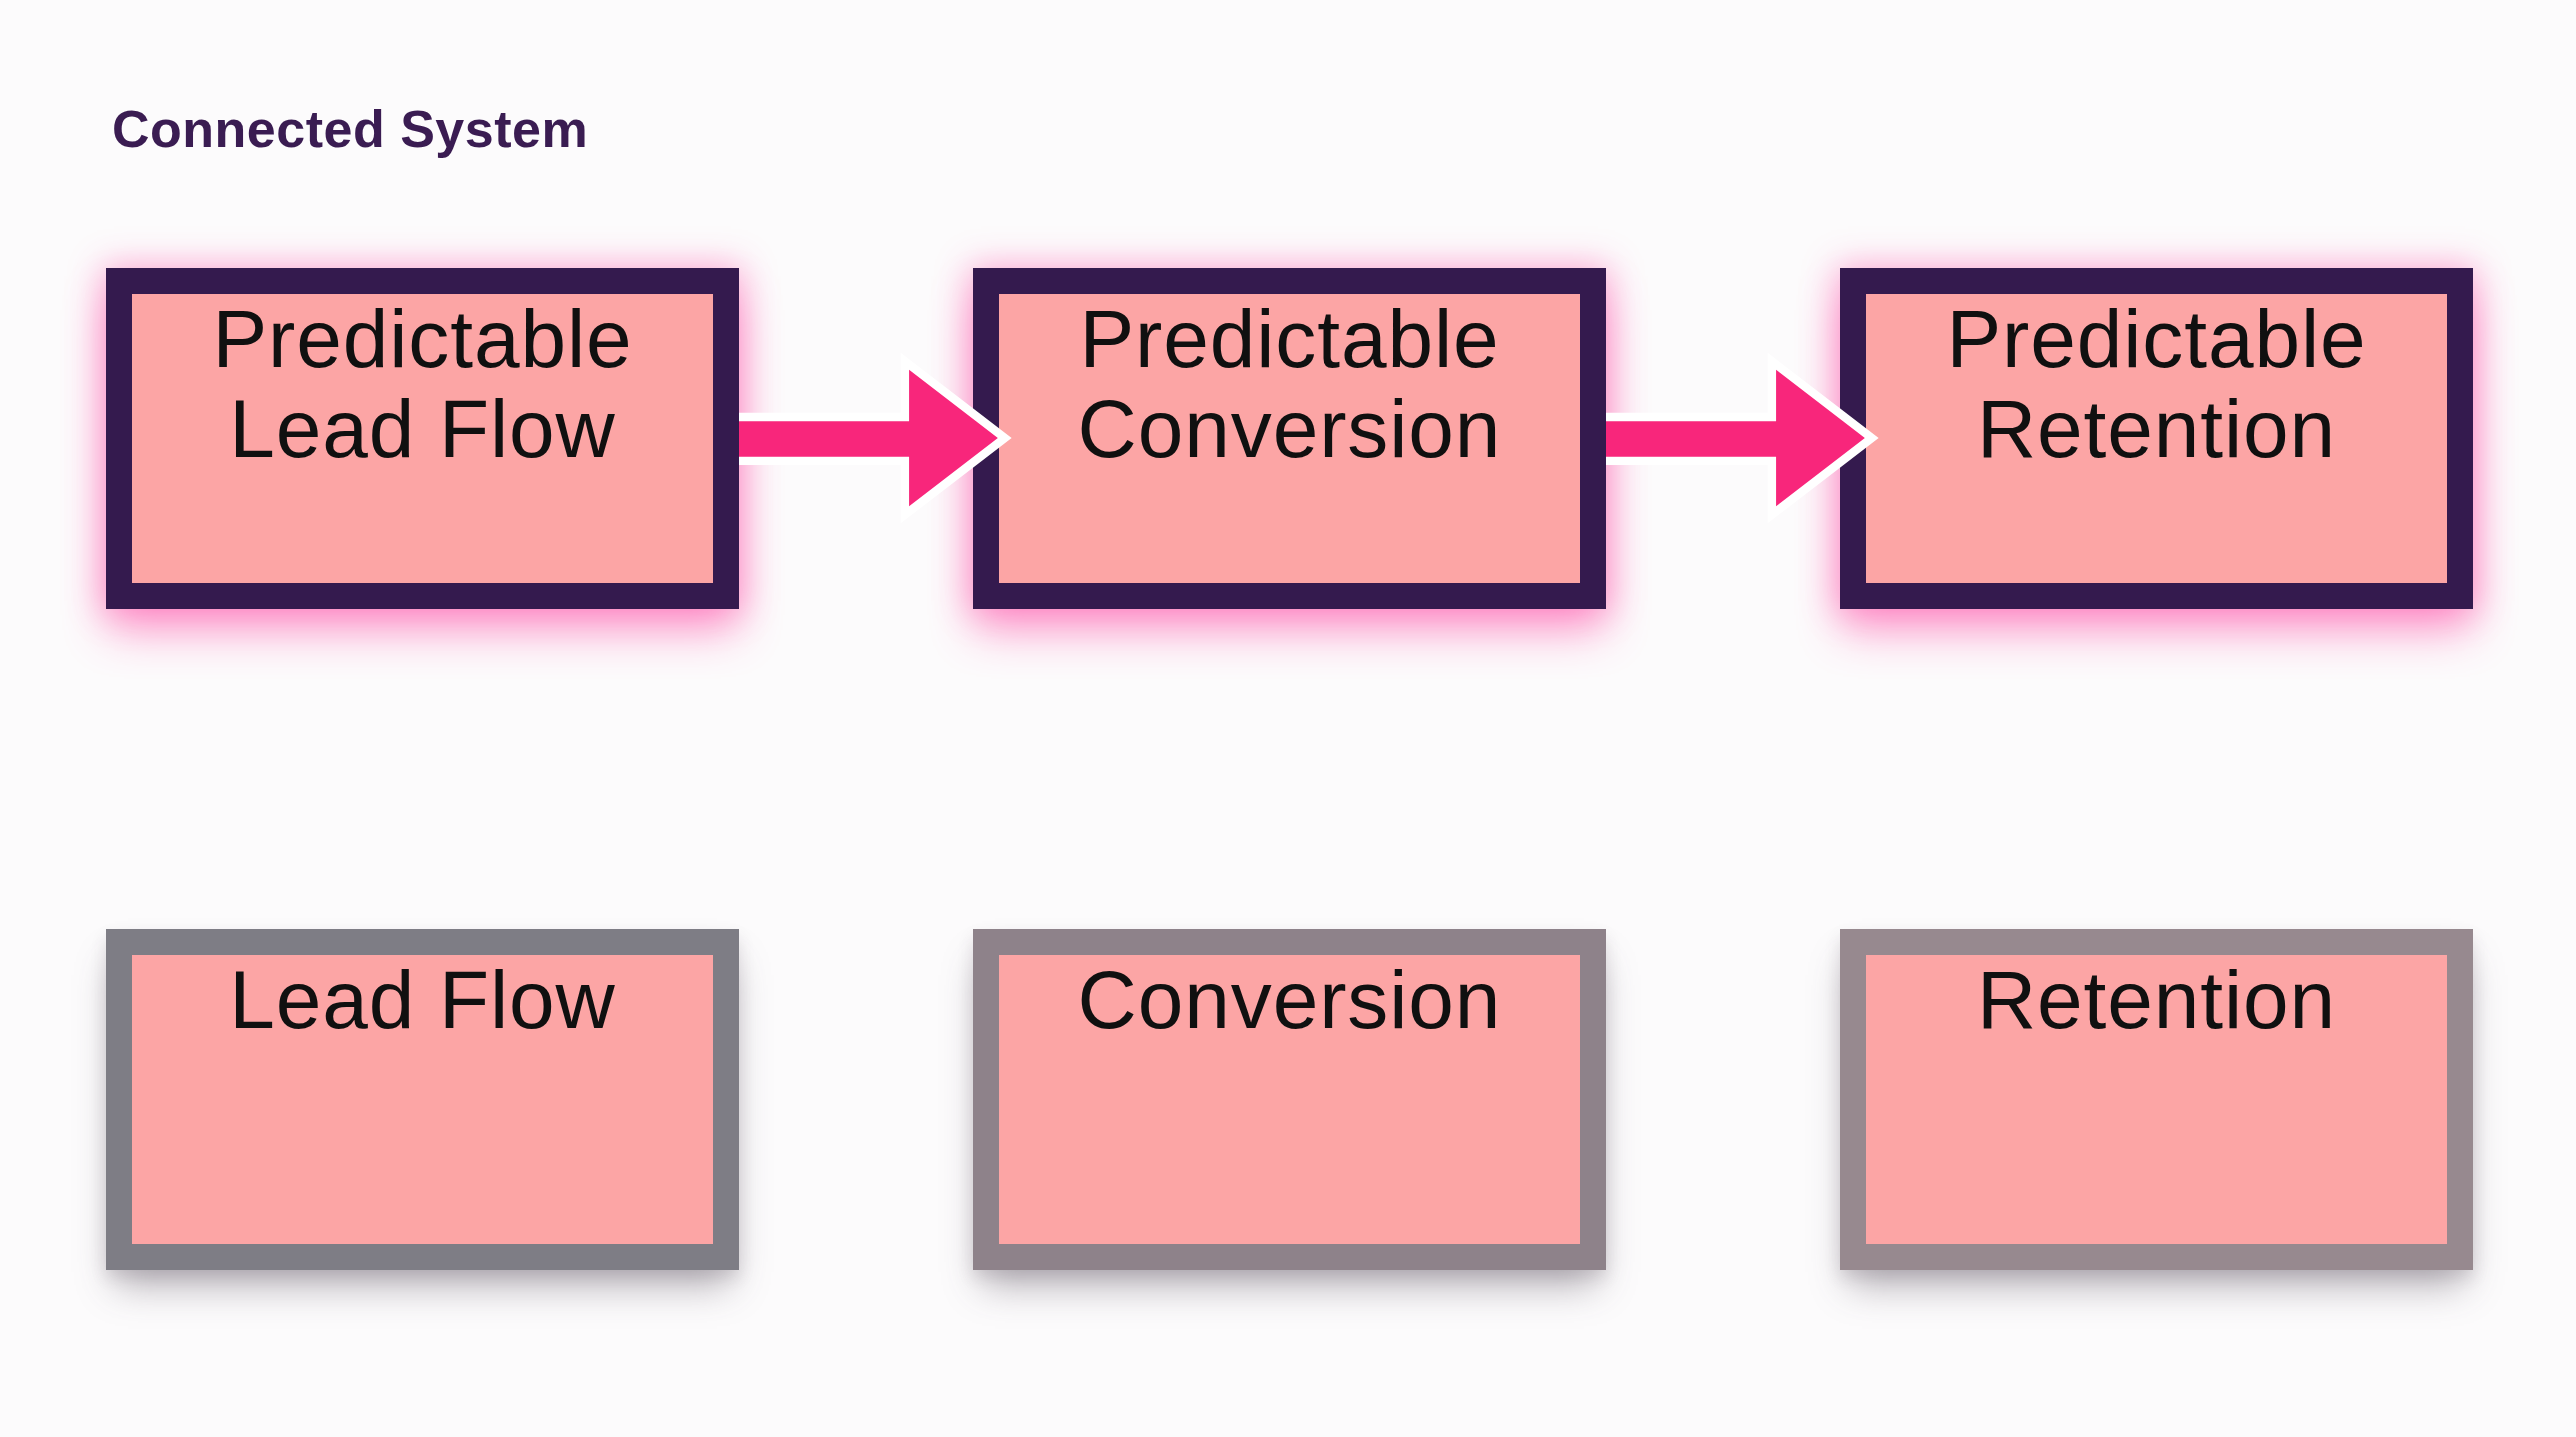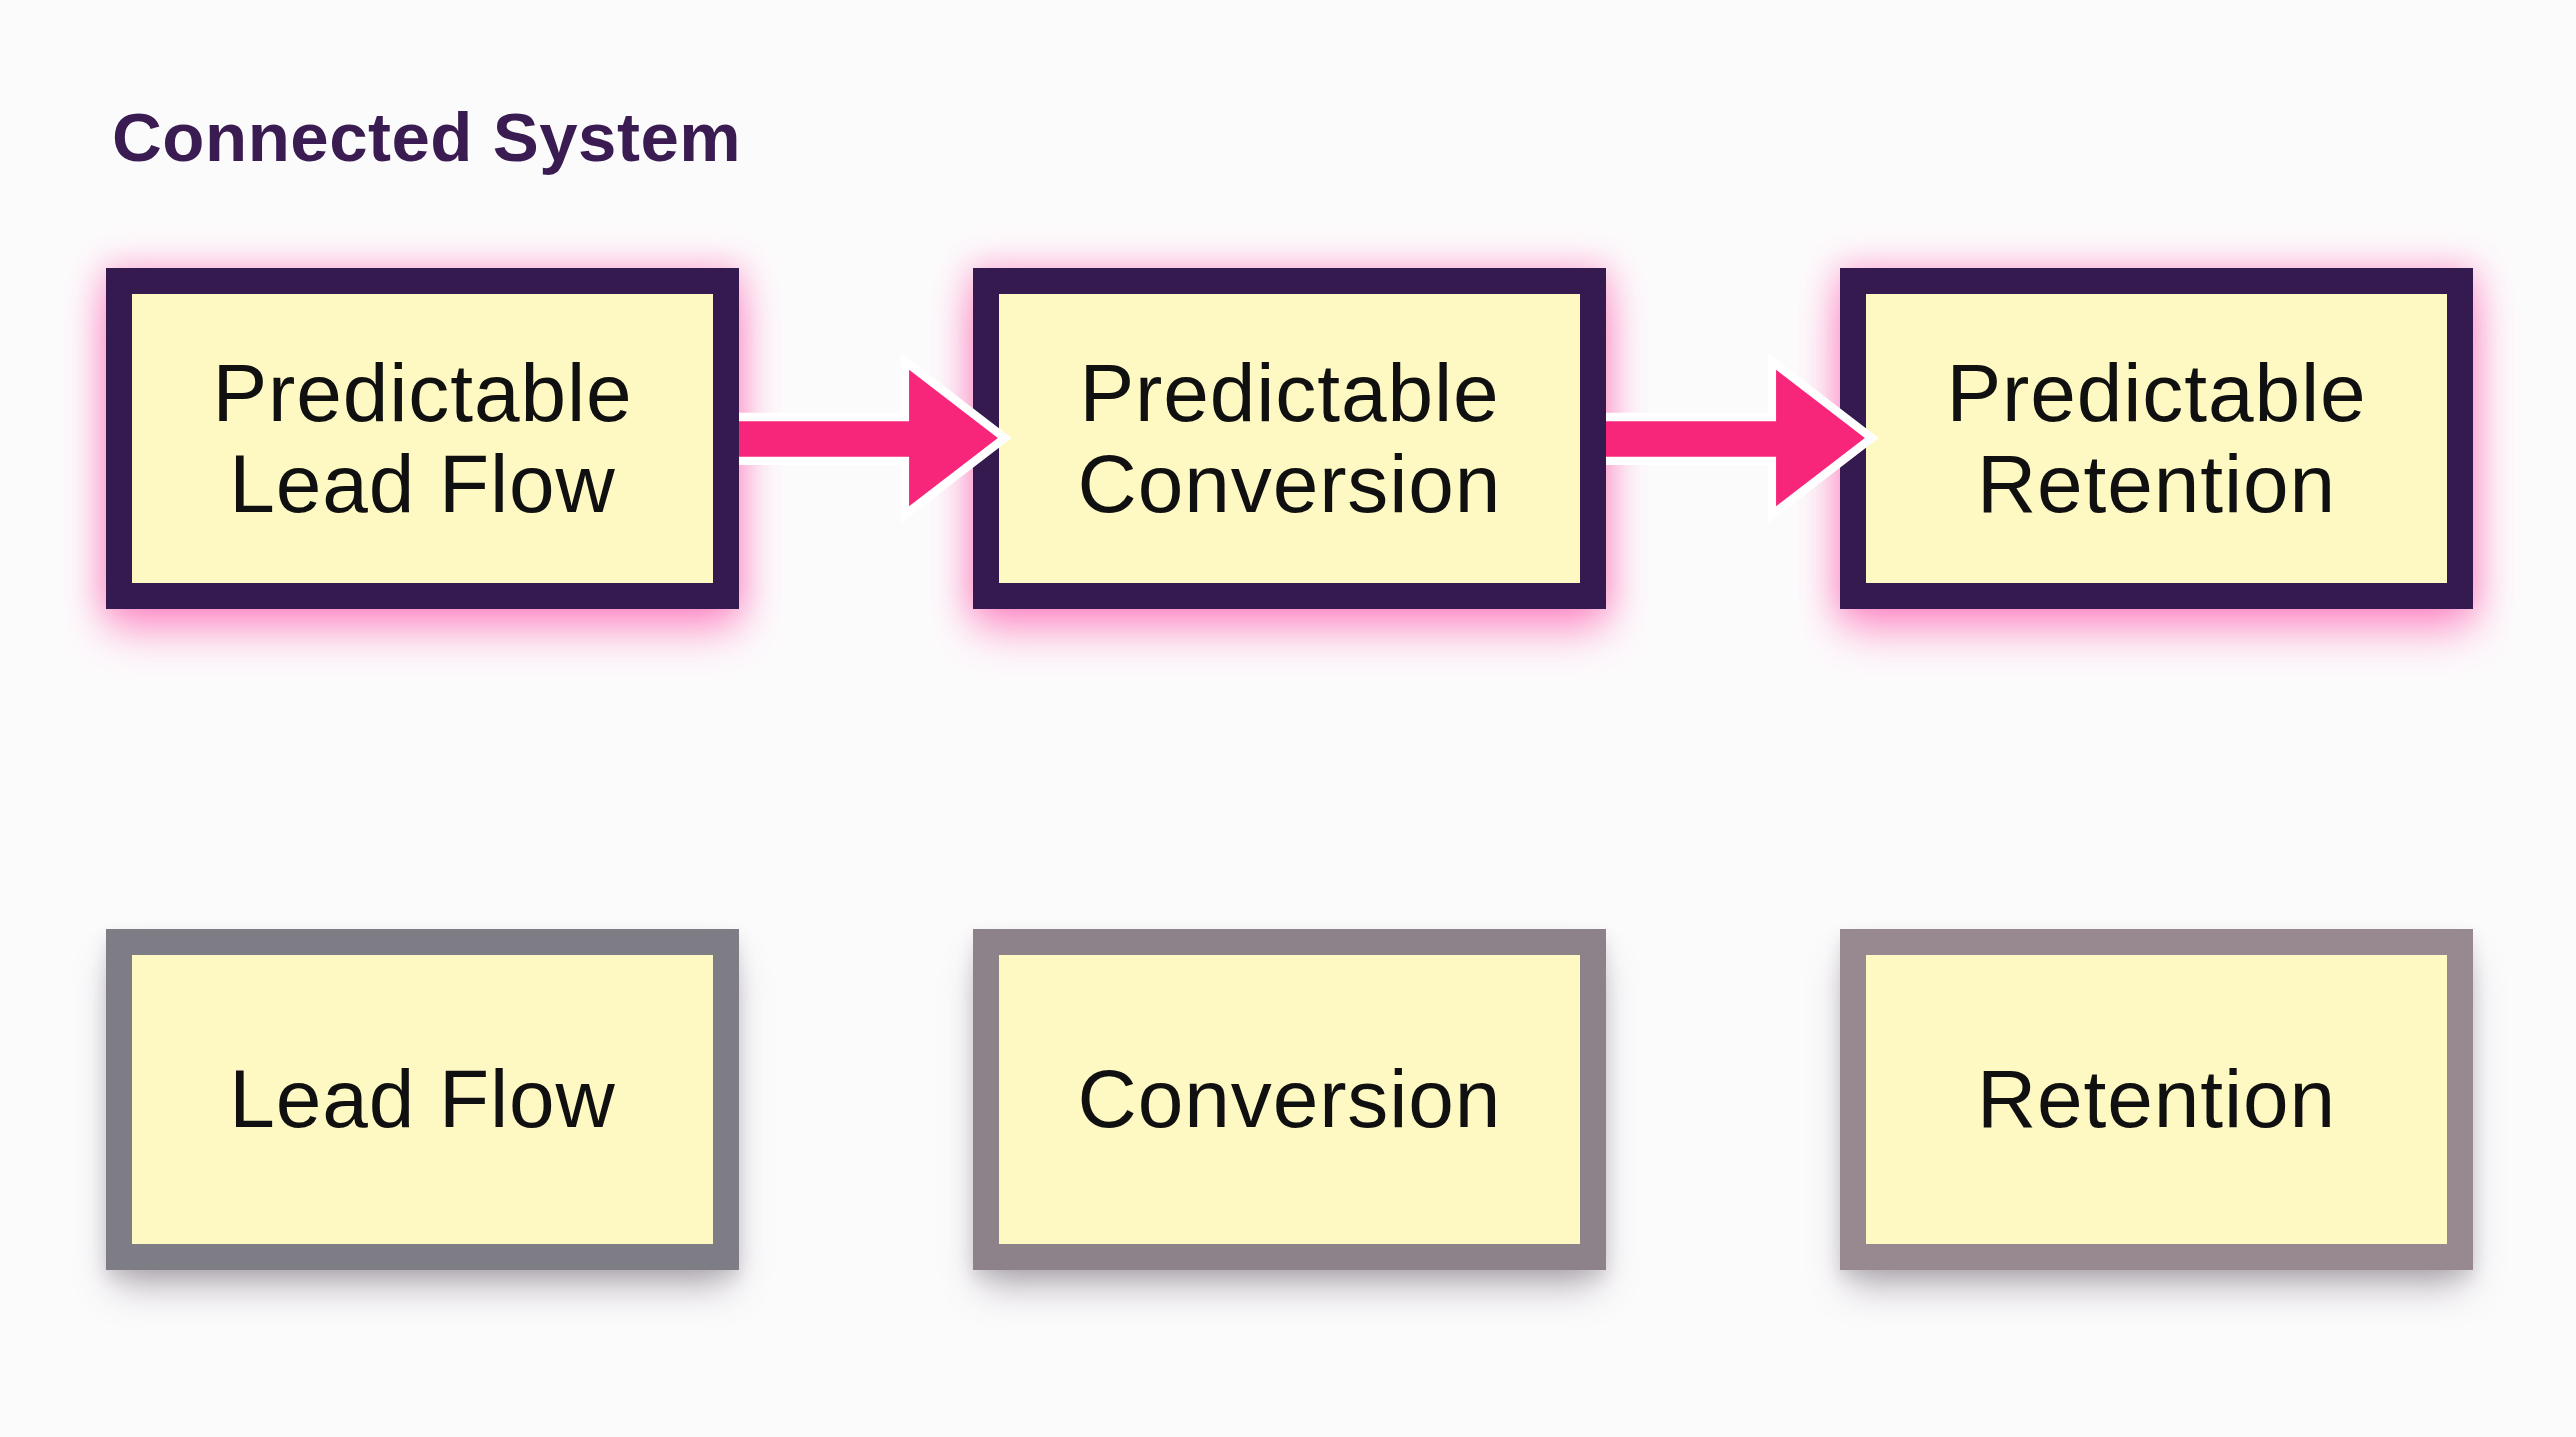--- a/index.html
+++ b/index.html
@@ -14,42 +14,41 @@
     position: relative;
     font-family: "Liberation Sans", "DejaVu Sans", sans-serif;
   }
   .canvas {
     position: absolute;
     inset: 0;
   }
   .heading {
     position: absolute;
     margin: 0;
-    font-size: 69px;
+    font-size: 52px;
     font-weight: 700;
     letter-spacing: 0.5px;
     line-height: 1;
     white-space: nowrap;
   }
   #connected-heading {
     left: 112px;
     top: 103px;
   }
   #sme-heading {
     left: 110px;
     top: 769px;
   }
   .box {
     position: absolute;
     width: 633px;
     height: 341px;
     box-sizing: border-box;
-    background: #fef9c3;
+    background: #fca5a5;
     display: flex;
-    align-items: center;
     justify-content: center;
     text-align: center;
   }
   .cbox {
     top: 268px;
     border: 26px solid #341a4e;
     box-shadow:
       0 0 32px 2.8px rgba(255, 64, 160, 0.38),
       0 24px 43px -1.9px rgba(255, 64, 160, 0.48);
   }

